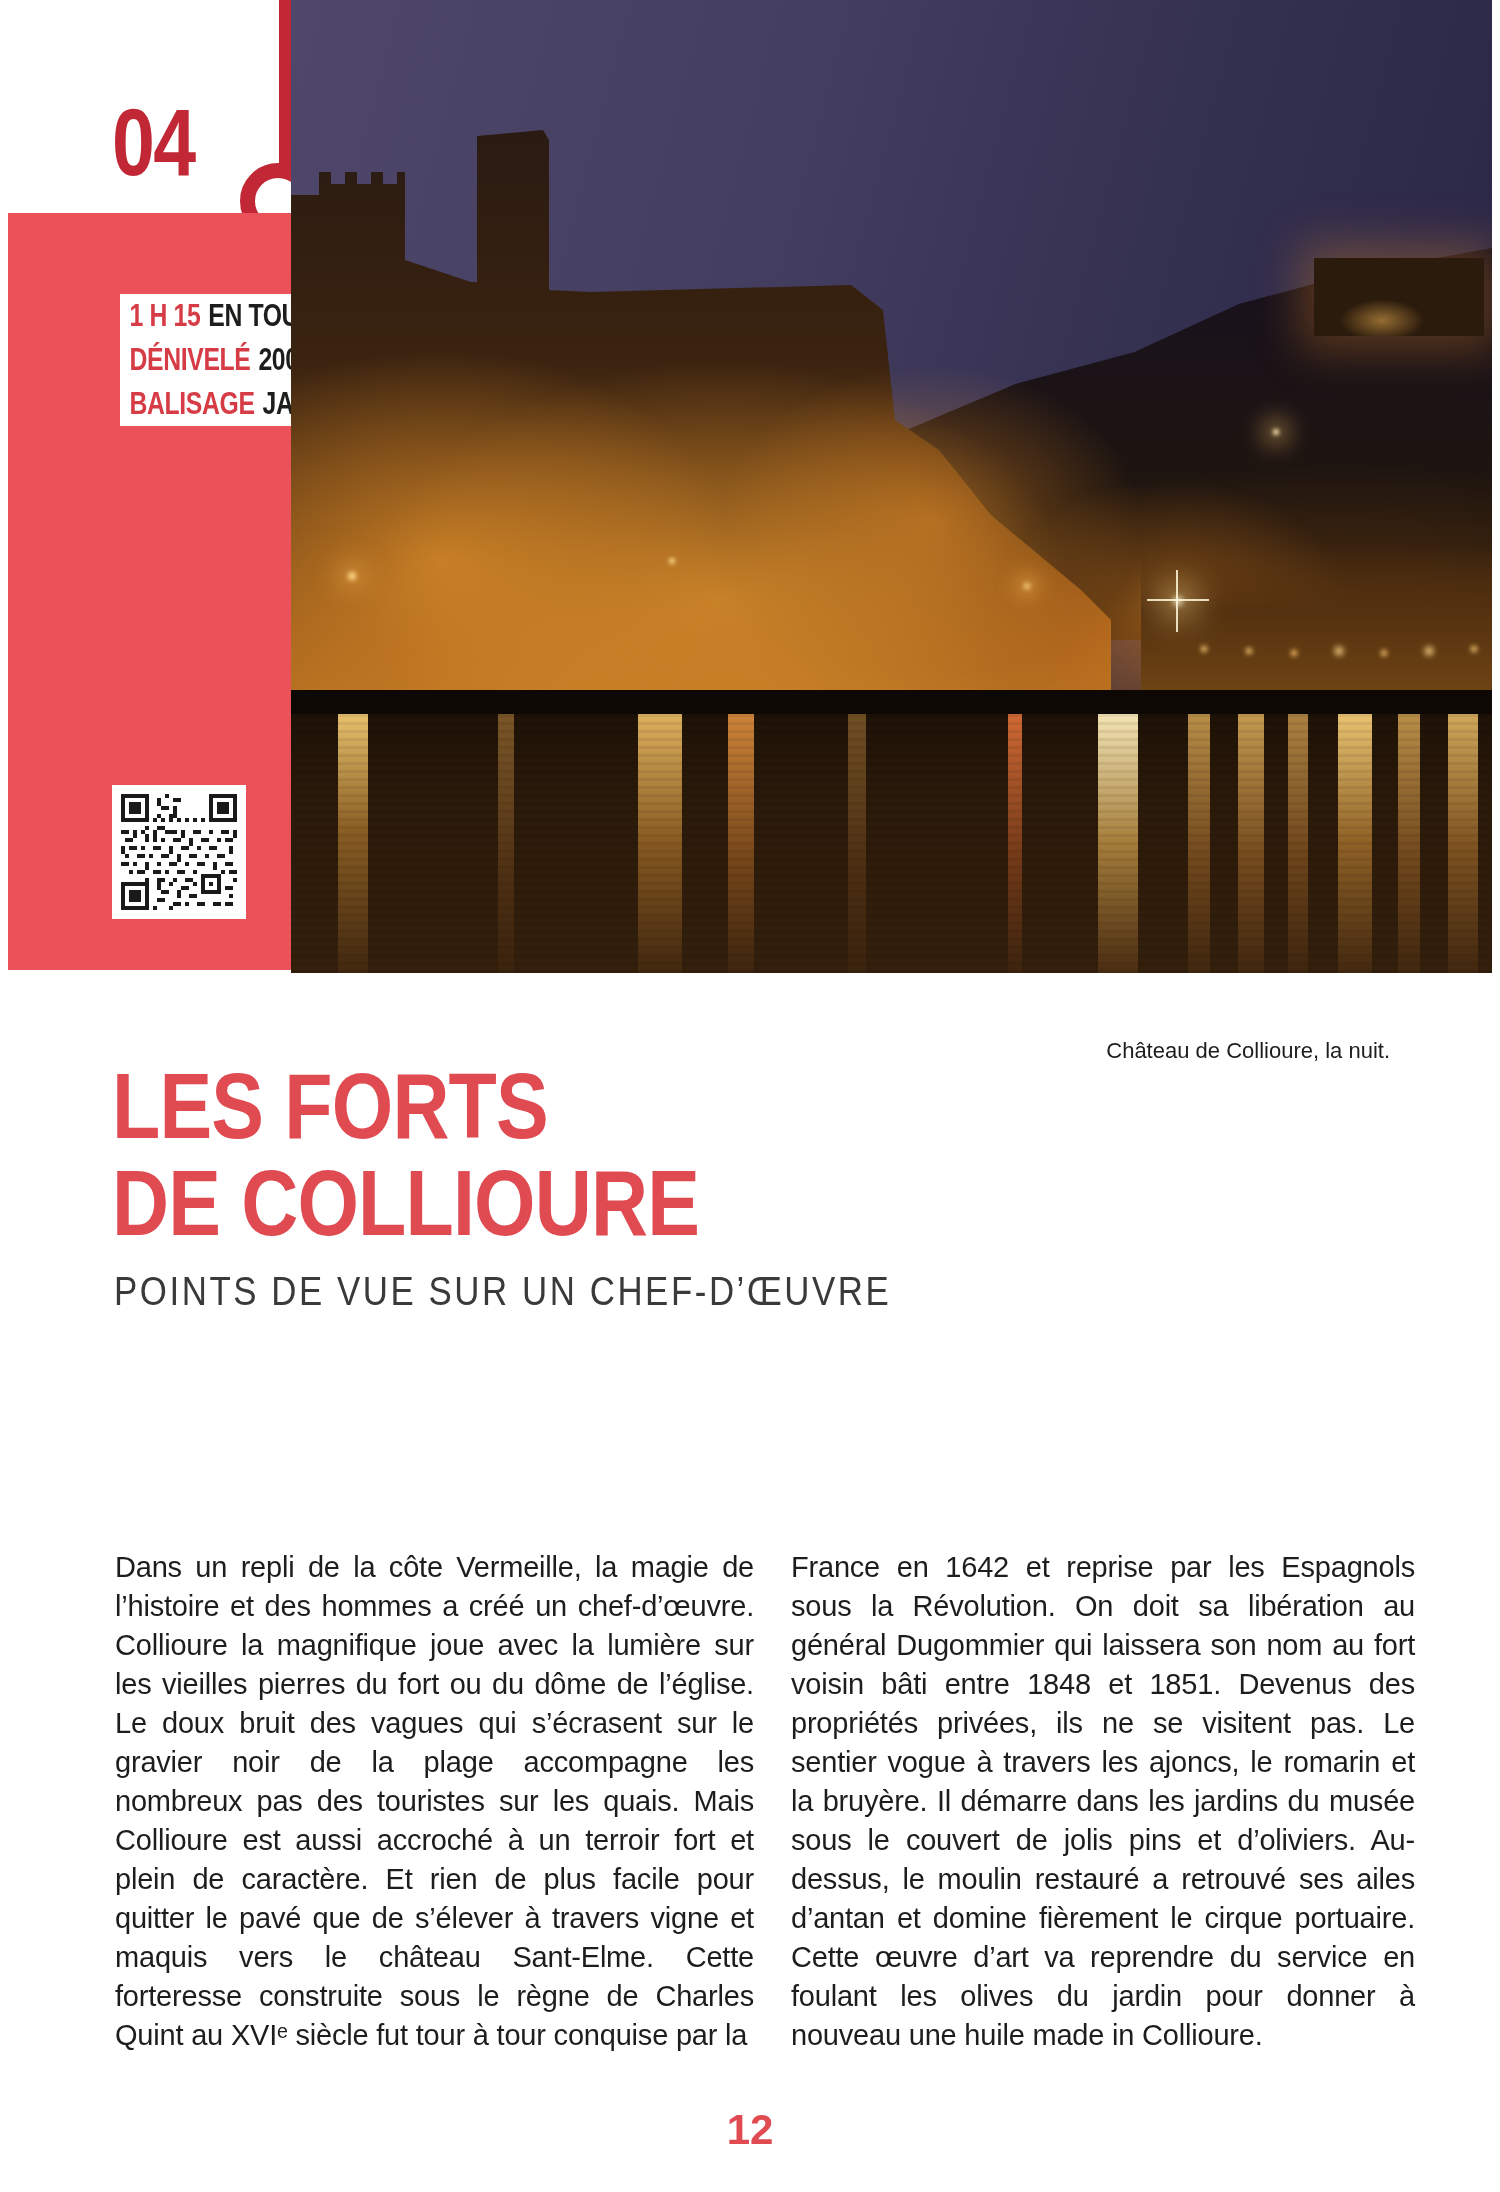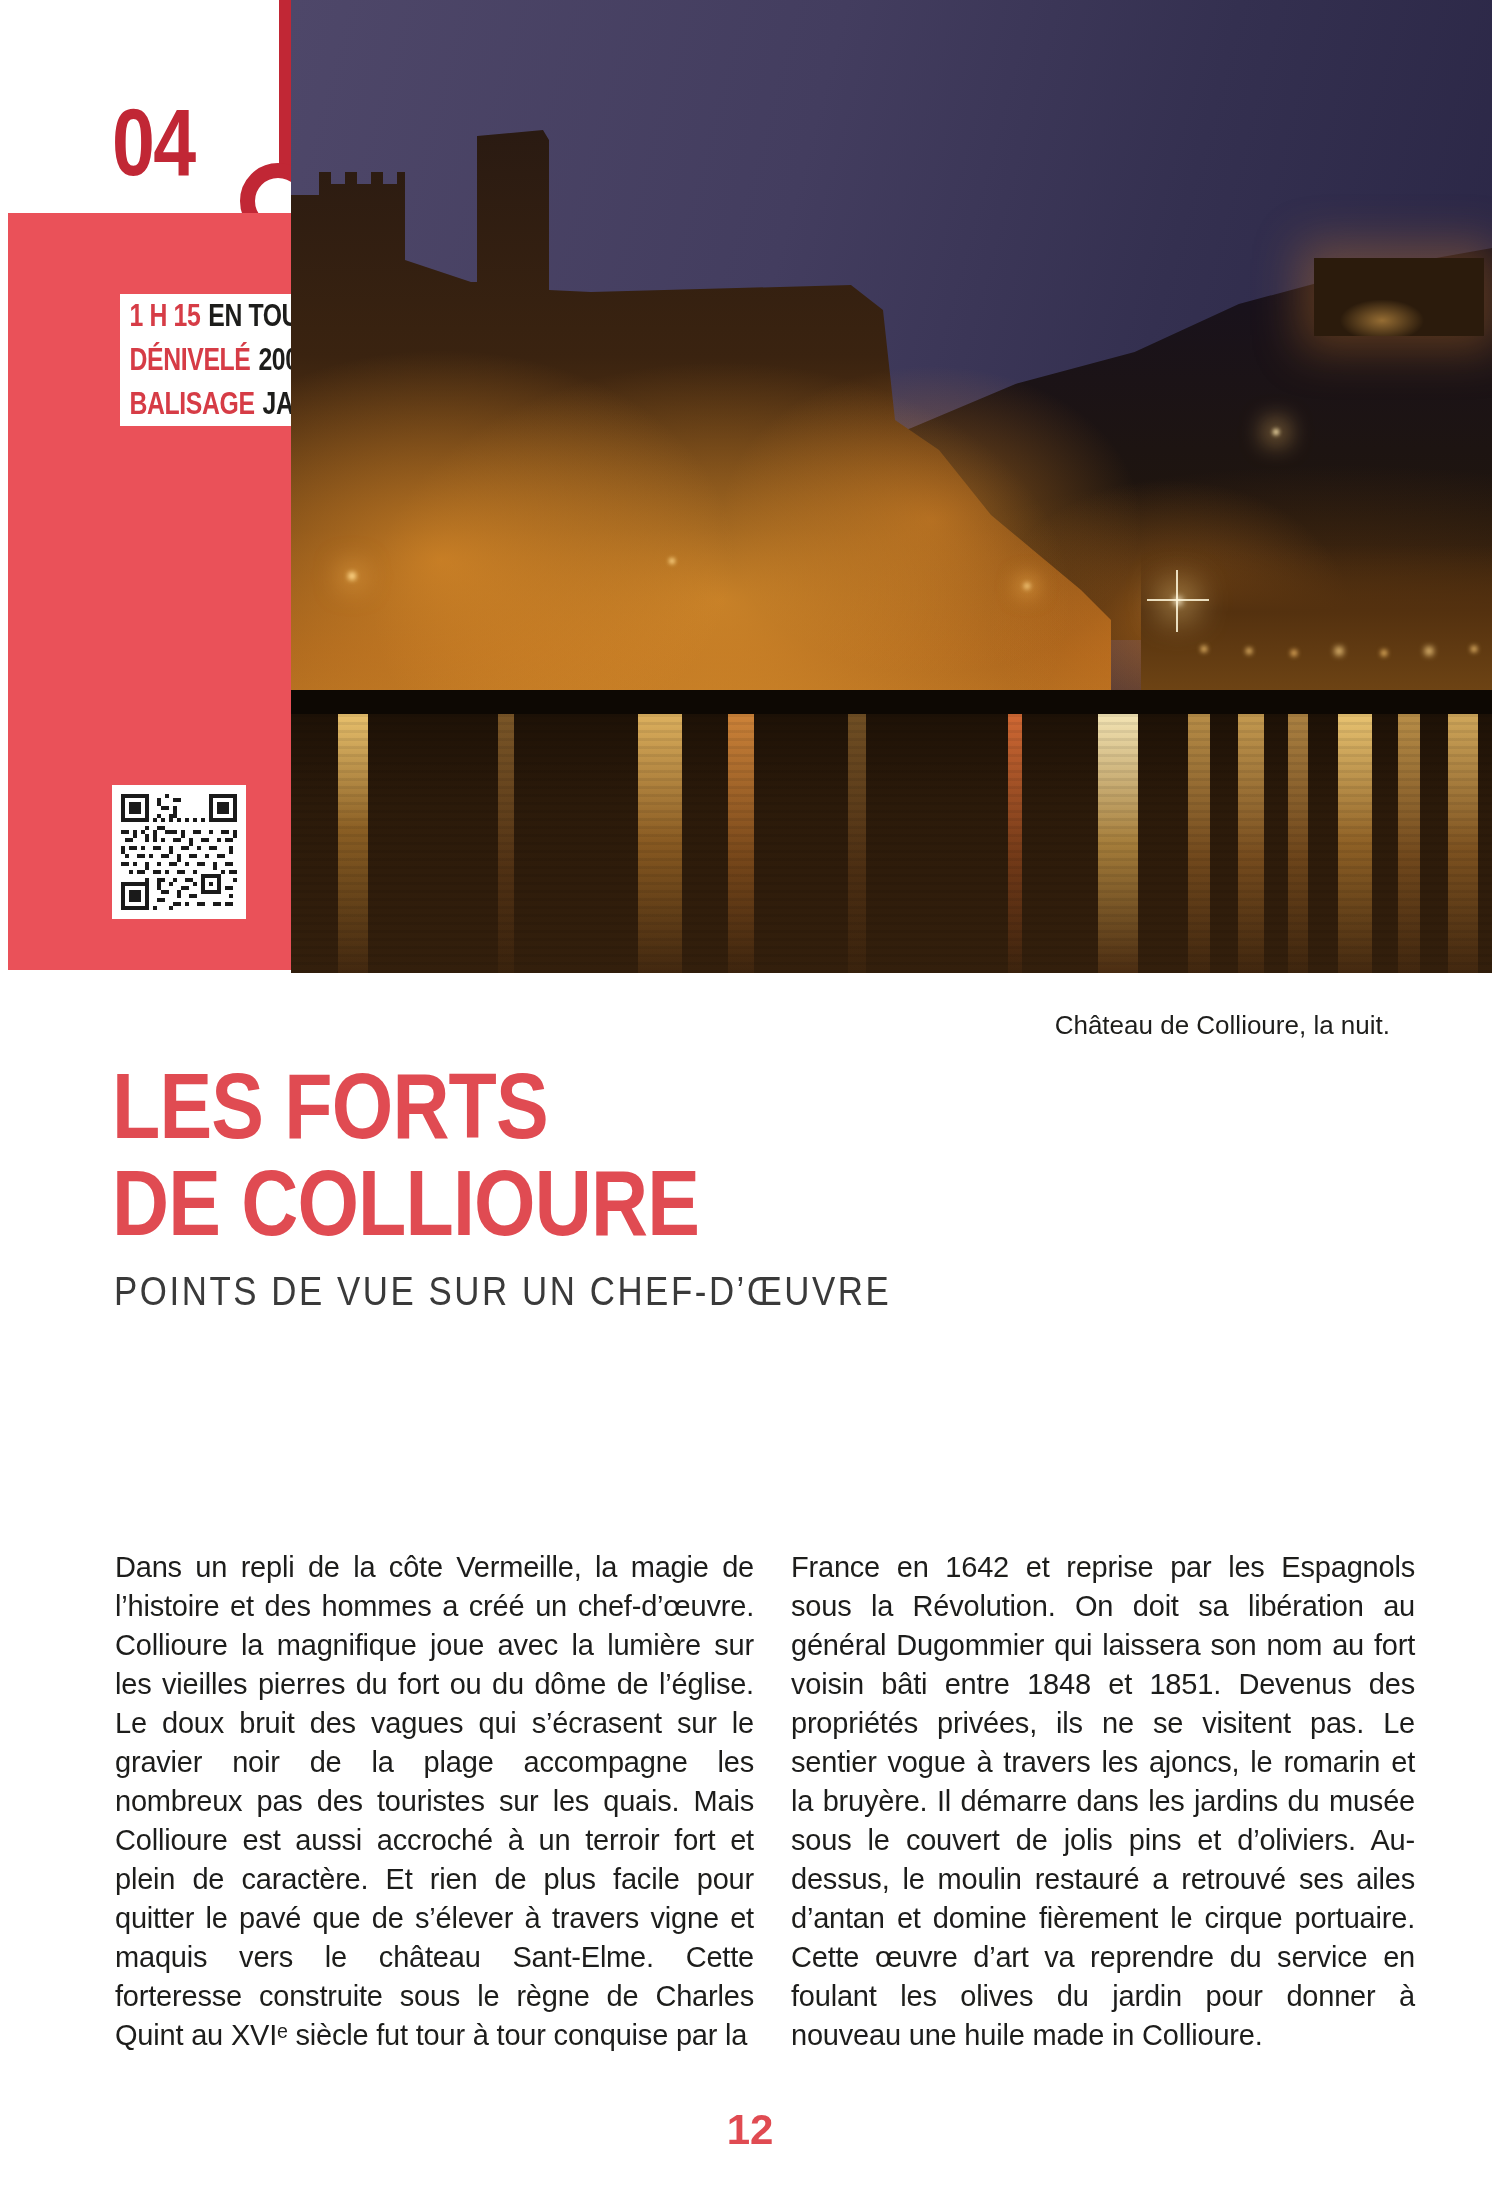--- a/index.html
+++ b/index.html
@@ -82,22 +82,22 @@
     linear-gradient(to bottom,rgba(250,195,100,.7),rgba(215,140,55,.4) 55%,rgba(145,85,32,.14)),
     linear-gradient(to bottom,rgba(253,205,112,.8),rgba(222,148,58,.45) 52%,rgba(150,88,34,.15));
     background-size:30px 259px,16px 259px,44px 259px,26px 259px,18px 259px,14px 259px,40px 259px,
       22px 259px,26px 259px,20px 259px,34px 259px,22px 259px,30px 259px;
     background-position:47px 24px,207px 24px,347px 24px,437px 24px,557px 24px,717px 24px,807px 24px,
       897px 24px,947px 24px,997px 24px,1047px 24px,1107px 24px,1157px 24px;}
   .ripples{position:absolute;inset:0;opacity:.5;
     background:repeating-linear-gradient(to bottom,rgba(0,0,0,.14) 0 3px,transparent 3px 8px);}
 
   
-  .caption{position:absolute;left:900px;top:1010px;width:490px;text-align:right;
-    font-size:26px;color:#1d1d1b;}
+  .caption{position:absolute;left:900px;top:1038px;width:490px;text-align:right;
+    font-size:22px;color:#1d1d1b;}
   .title{position:absolute;left:112px;top:1058px;font-size:93px;line-height:97px;font-weight:bold;
     color:#e04b52;letter-spacing:-1px;transform:scaleX(.85);transform-origin:0 0;}
   .subtitle{position:absolute;left:114px;top:1268px;font-size:41px;font-weight:300;color:#3a3a3a;
     letter-spacing:3px;transform:scaleX(.85);transform-origin:0 0;}
 
   
   .body-text{position:absolute;left:115px;top:1548px;width:1300px;display:flex;gap:37px;}
   .col{font-size:29px;line-height:39px;text-align:justify;color:#1d1d1b;letter-spacing:-.2px;}
   .col1{width:640px;}
   .col2{width:625px;}

